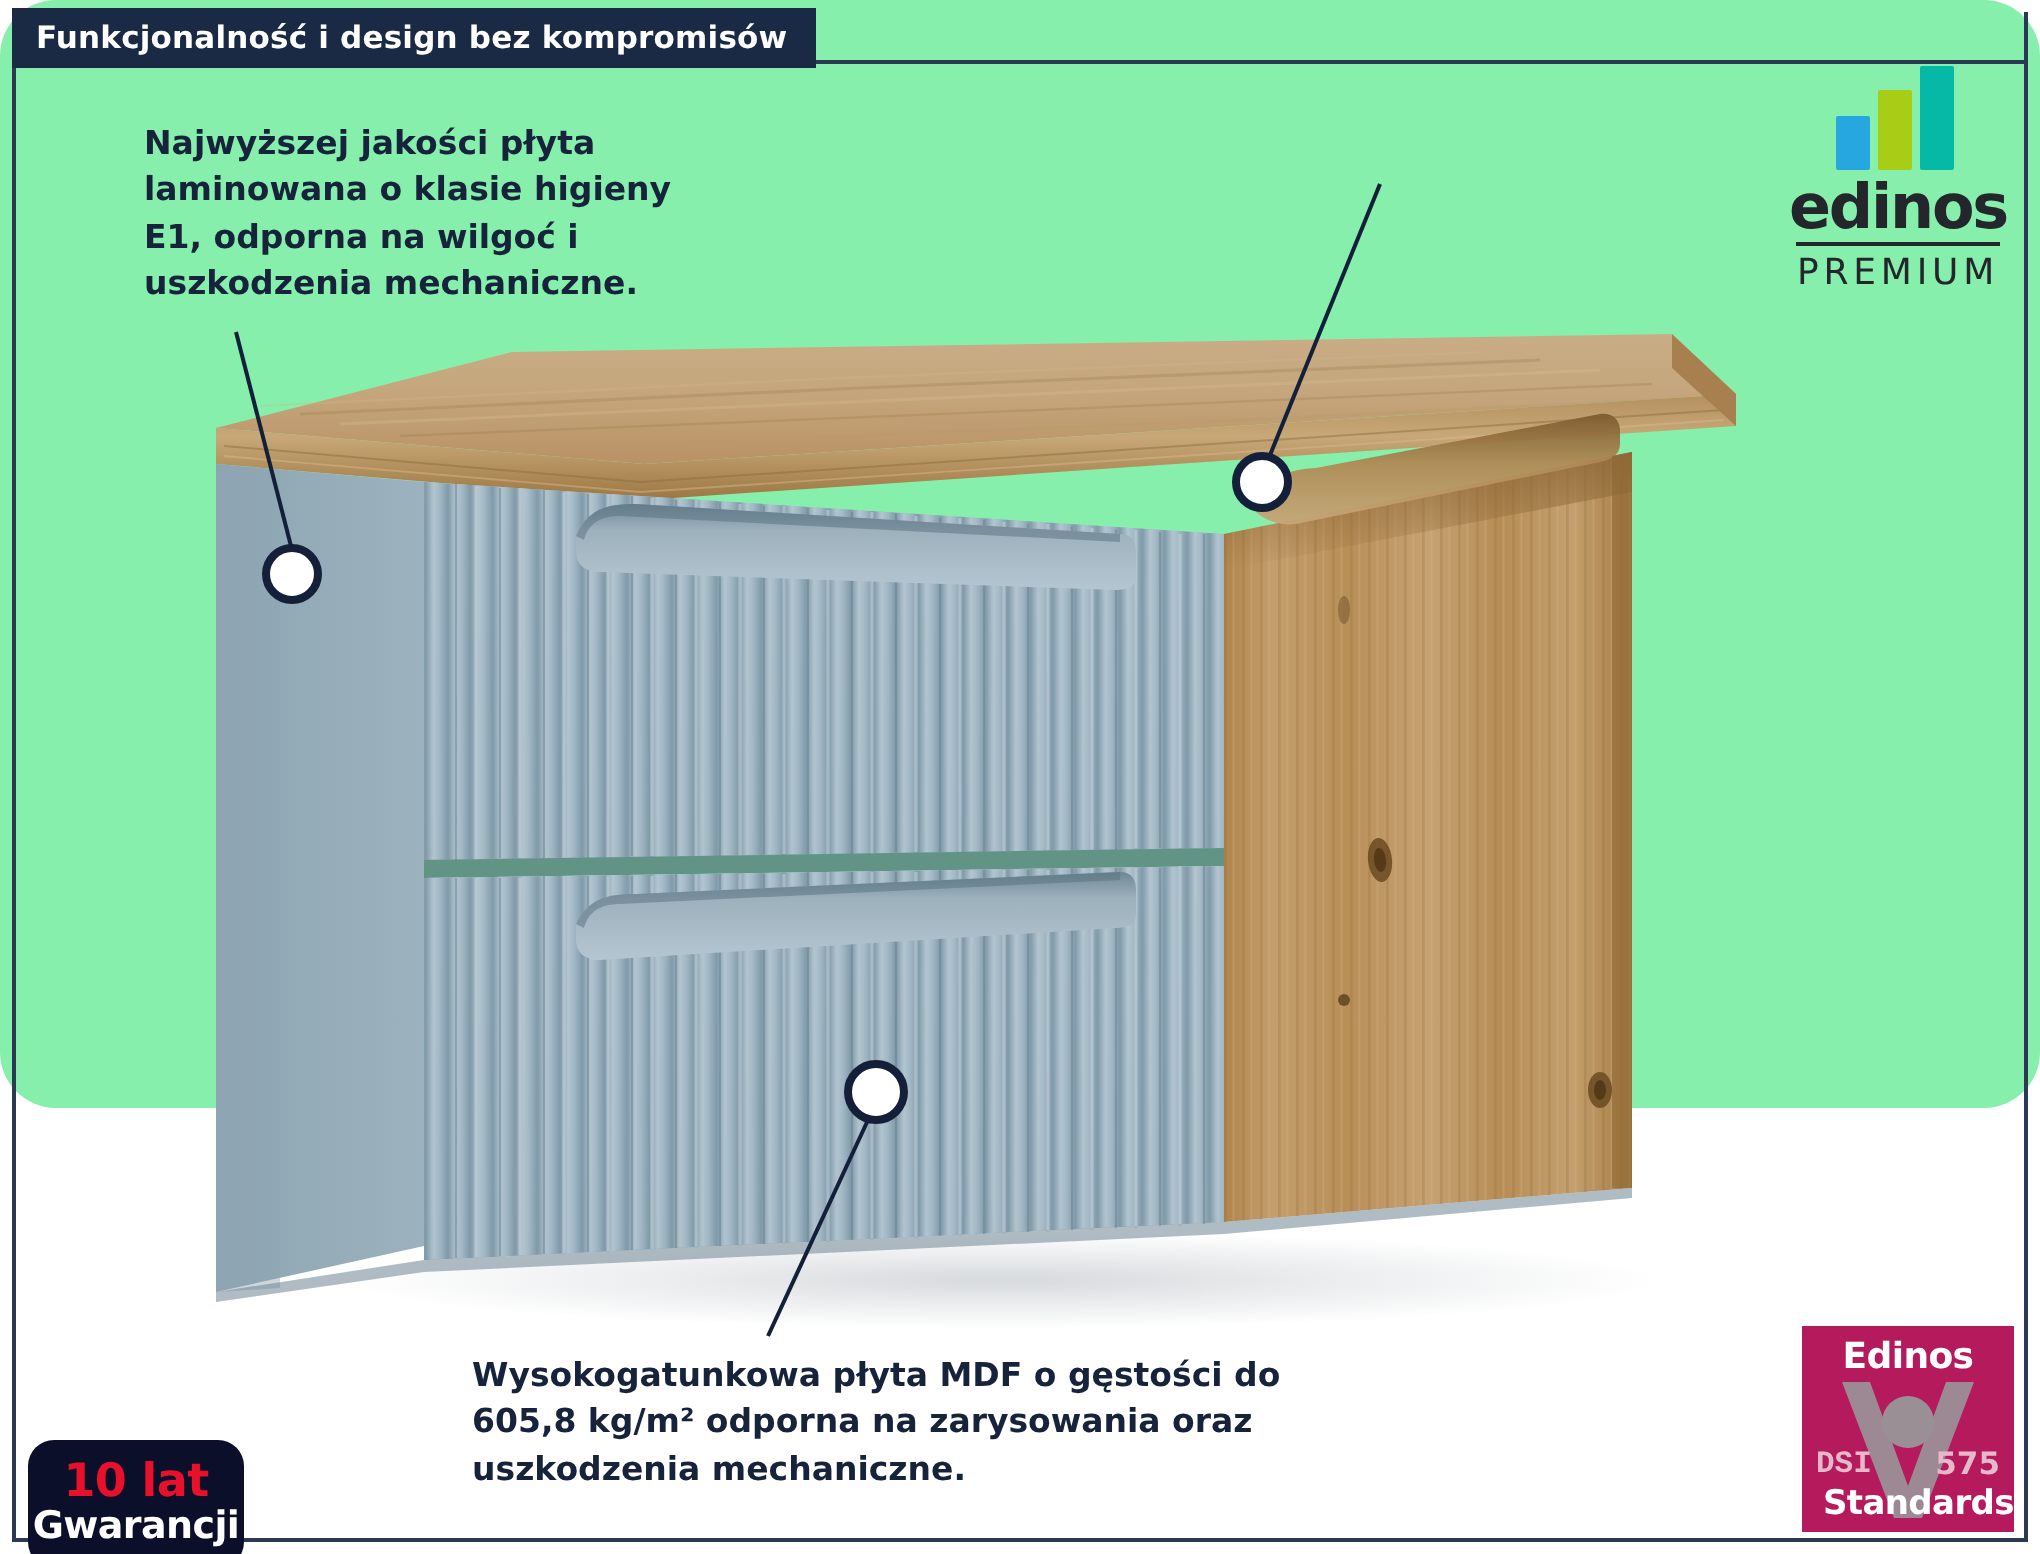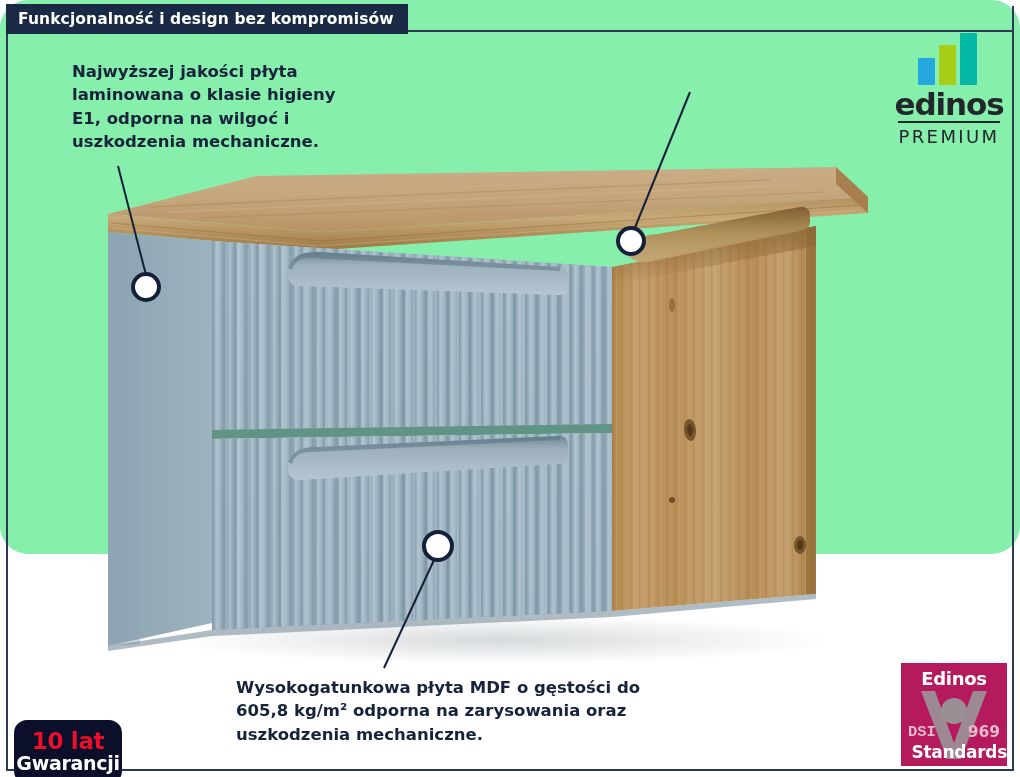--- a/index.html
+++ b/index.html
@@ -344,17 +344,17 @@
     <div class="gw">Gwarancji</div>
   </div>
 
   <div id="dsi">
     <div class="edi">Edinos</div>
     <svg width="106" height="103" viewBox="0 0 106 103">
       <polygon points="20,28 34,28 53,80 72,28 86,28 60,96 46,96" fill="#9b8f96" opacity=".95"></polygon>
       <circle cx="53" cy="48" r="13" fill="#9b8f96"></circle>
     </svg>
     <div class="dsi-t">DSI</div>
-    <div class="num">969</div>
+    <div class="num">575</div>
     <div class="std">Standards</div>
   </div>
 
 </div>
 
 </body></html>

